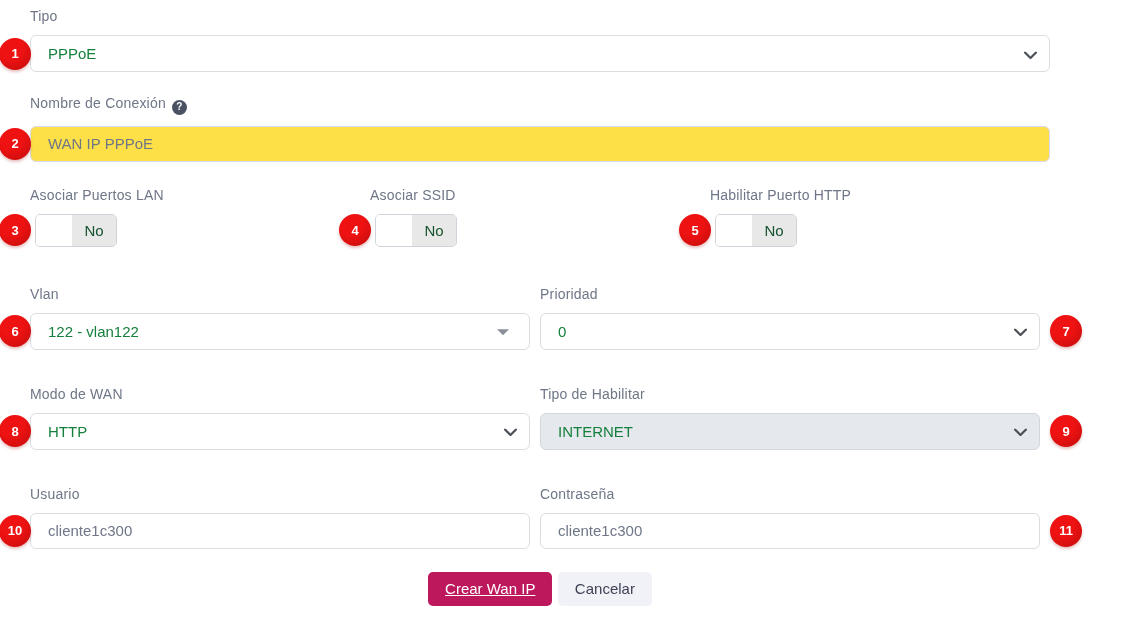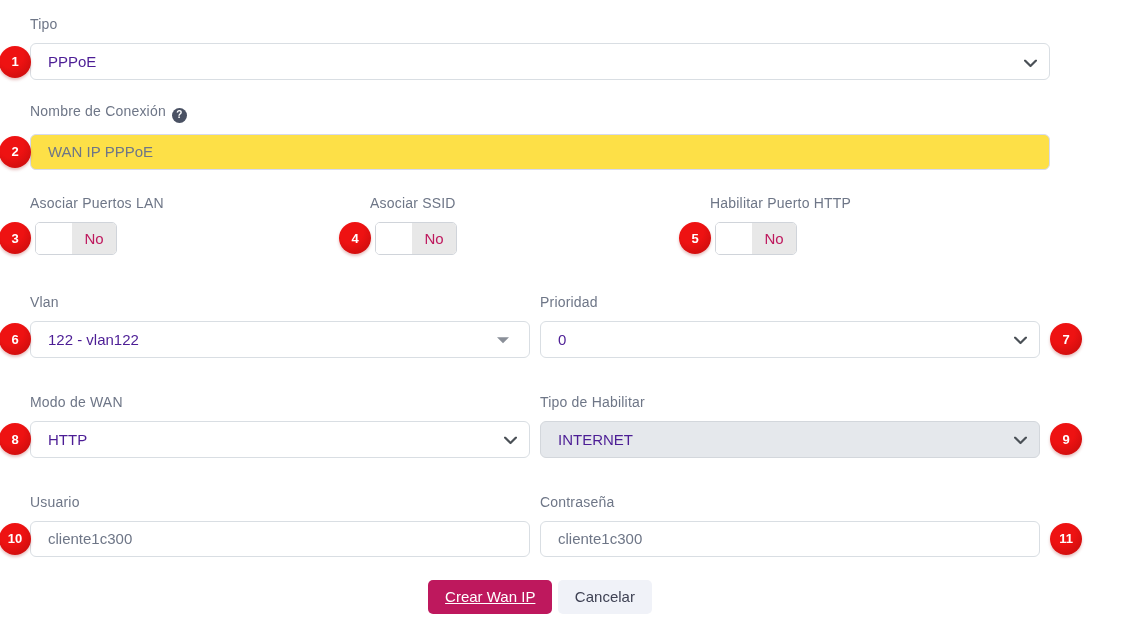--- a/index.html
+++ b/index.html
@@ -1,32 +1,32 @@
 <!DOCTYPE html>
 <html><head>
 <meta charset="utf-8">
 <style>
   * { box-sizing: border-box; margin: 0; padding: 0; }
   html, body { background: #ffffff; width: 1123px; height: 629px; overflow: hidden; }
   body { font-family: "Liberation Sans", "DejaVu Sans", sans-serif; }
 
-  .form-container { position: relative; width: 1020px; margin-left: 30px; padding-top: 16px; }
+  .form-container { position: relative; width: 1020px; margin-left: 30px; padding-top: 8px; }
 
   .field-label {
     display: block; font-size: 14px; color: #6e7687; letter-spacing: .2px;
     margin-bottom: 11px; line-height: 16px;
   }
 
   .control-wrap { position: relative; }
 
   .control {
     position: relative; height: 37px; width: 100%;
     border: 1px solid #d9dee3; border-radius: 6px; background: #ffffff;
     display: flex; align-items: center; padding: 0 34px 0 17px;
-    font-size: 15px; color: #4c1d95; cursor: pointer;
+    font-size: 15px; color: #15803d; cursor: pointer;
   }
 
   input.text-input {
     height: 36px; width: 100%;
     border: 1px solid #d9dee3; border-radius: 6px; background: #fff;
     padding: 0 17px; font-size: 15px; color: #6e7687;
     font-family: "Liberation Sans", "DejaVu Sans", sans-serif; outline: none;
   }
   input.highlight { background: #fde047; border-color: #d5daf0; }
 
@@ -64,21 +64,21 @@
   .toggle-col { width: 341px; }
 
   .toggle-wrap { position: relative; display: inline-block; margin-left: 5px; }
   .toggle {
     width: 82px; height: 33px; border: 1px solid #d0d4da; border-radius: 5px;
     display: flex; overflow: hidden; cursor: pointer; background: #fff;
   }
   .toggle-knob { width: 45%; background: #ffffff; }
   .toggle-state {
     width: 55%; background: #e8e8e8; display: flex; align-items: center; justify-content: center;
-    font-size: 15px; color: #be185d;
+    font-size: 15px; color: #14532d;
   }
 
   .mt-23 { margin-top: 23px; }
   .mt-25 { margin-top: 25px; }
   .mt-36 { margin-top: 36px; }
 
   .buttons-row { margin-top: 23px; text-align: center; }
   .btn {
     display: inline-block; height: 34px; line-height: 34px; border: none; border-radius: 5px;
     padding: 0 17px; font-size: 15px; cursor: pointer;

